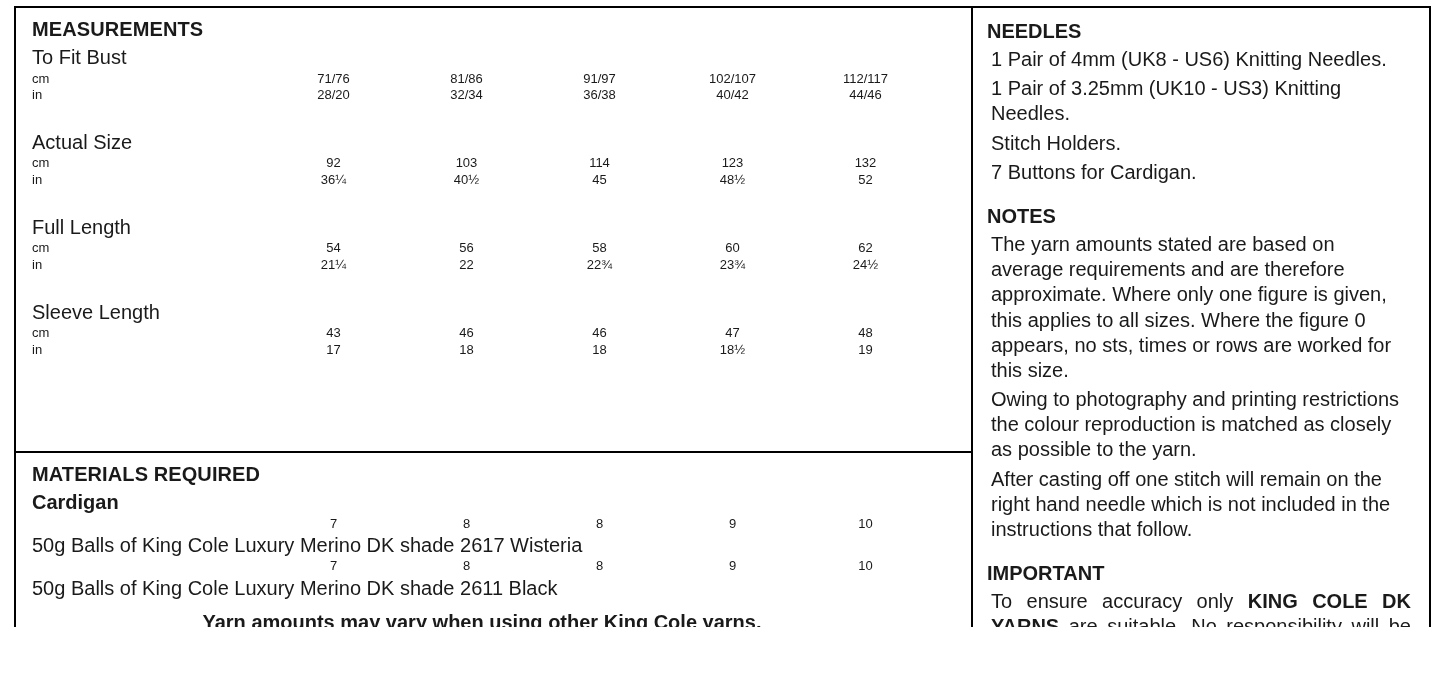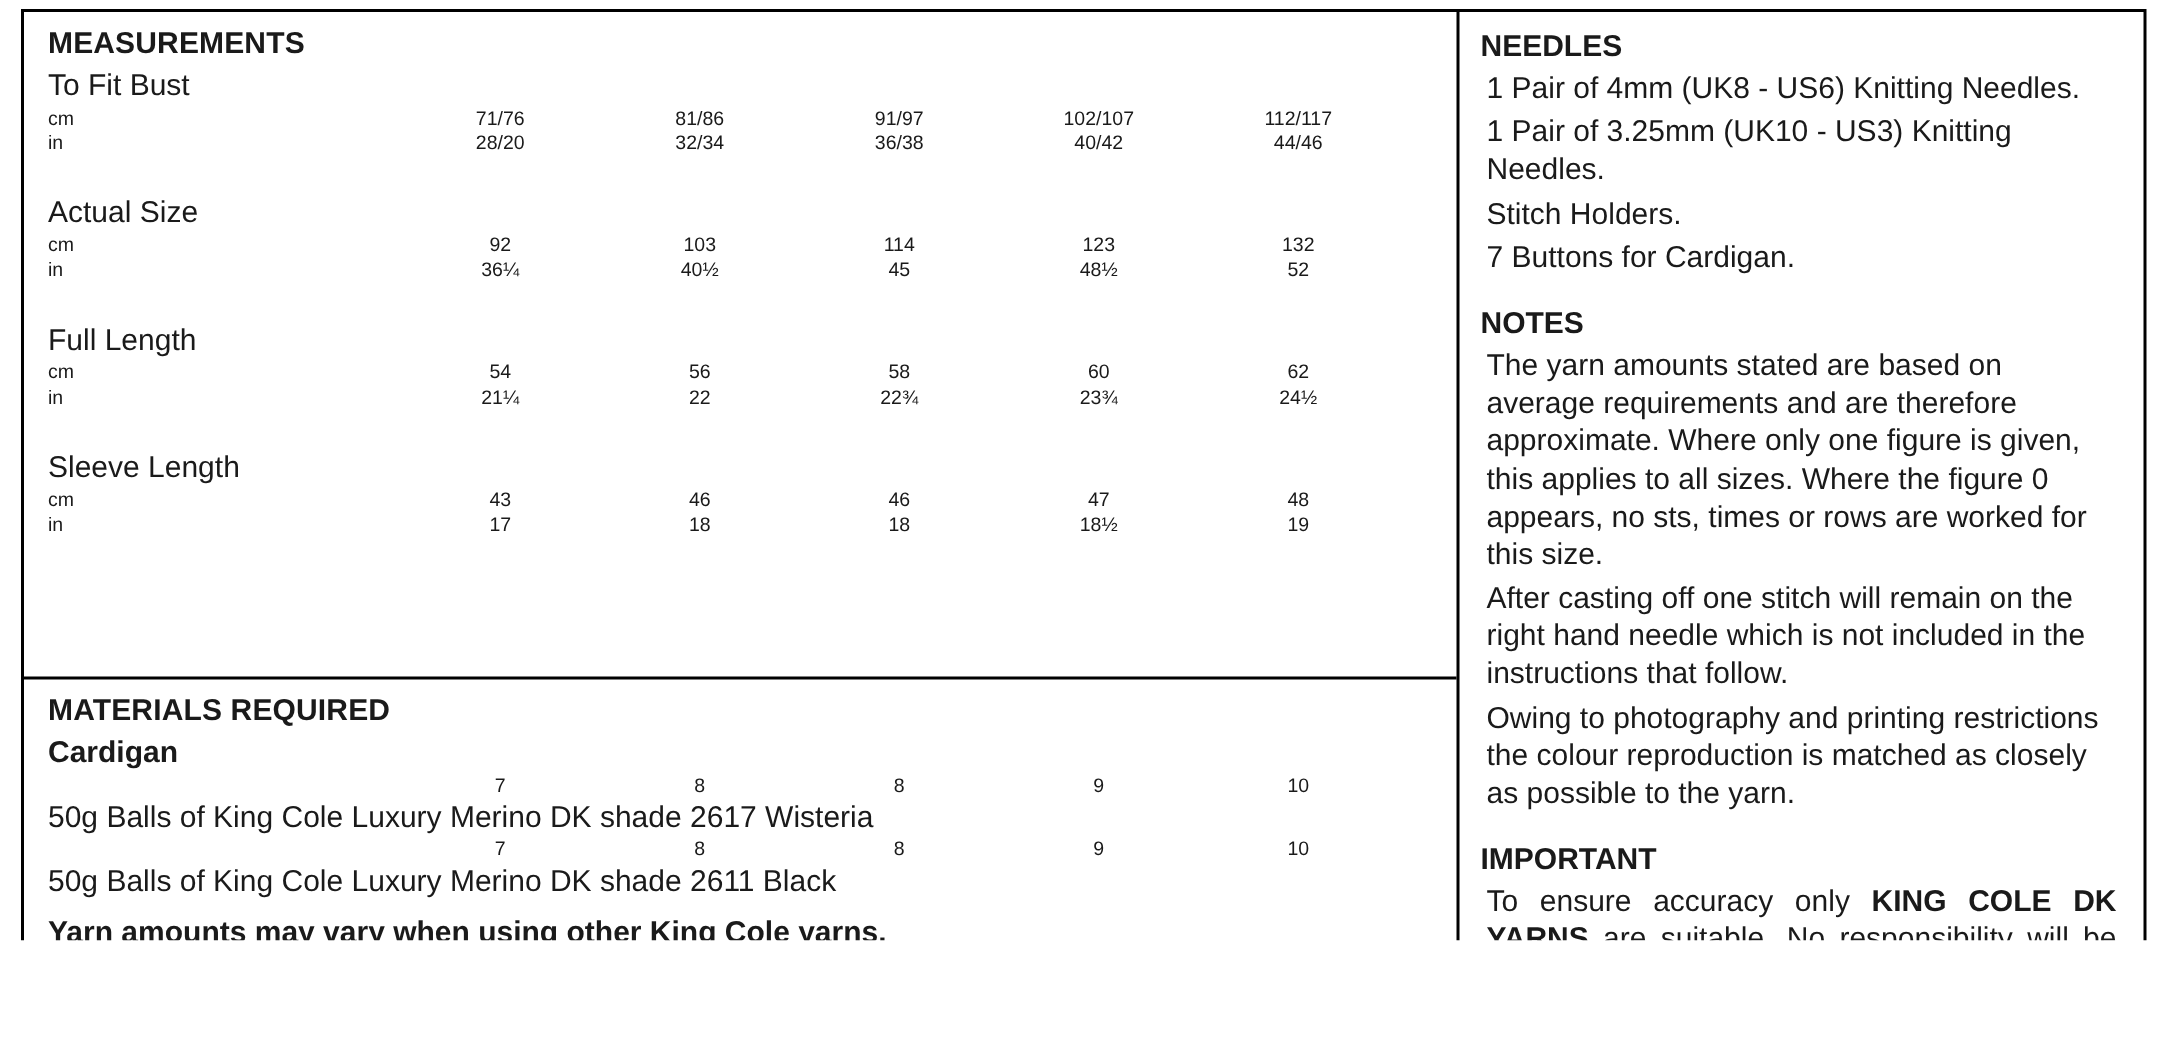--- a/index.html
+++ b/index.html
@@ -98,21 +98,21 @@
 
   
   .mat-line {
     font-size: 20px;
     line-height: 1.3;
     margin: 0;
   }
   .yarn-note {
     font-size: 20px;
     font-weight: bold;
-    text-align: left;
+    text-align: center;
     width: 900px;
     margin: 10px 0 0 0;
   }
 
   
   .r-head {
     font-size: 20px;
     font-weight: bold;
     margin: 0 0 1px 0;
   }
@@ -277,22 +277,22 @@
         <p class="r-head">NEEDLES</p>
         <p class="r-text">1 Pair of 4mm (UK8 - US6) Knitting Needles.</p>
         <p class="r-text">1 Pair of 3.25mm (UK10 - US3) Knitting Needles.</p>
         <p class="r-text">Stitch Holders.</p>
         <p class="r-text">7 Buttons for Cardigan.</p>
       </div>
 
       <div class="r-block">
         <p class="r-head">NOTES</p>
         <p class="r-text">The yarn amounts stated are based on average requirements and are therefore approximate. Where only one figure is given, this applies to all sizes. Where the figure 0 appears, no sts, times or rows are worked for this size.</p>
+        <p class="r-text">Owing to photography and printing restrictions the colour reproduction is matched as closely as possible to the yarn.</p>
         <p class="r-text">After casting off one stitch will remain on the right hand needle which is not included in the instructions that follow.</p>
-        <p class="r-text">Owing to photography and printing restrictions the colour reproduction is matched as closely as possible to the yarn.</p>
       </div>
 
       <div class="r-block">
         <p class="r-head">IMPORTANT</p>
         <p class="r-text r-justify"><span>To ensure accuracy only </span><b>KING COLE DK YARNS</b><span> are suitable. No responsibility will be taken for the result of using any other yarn.</span></p>
       </div>
 
     </div>
 
   </div>

